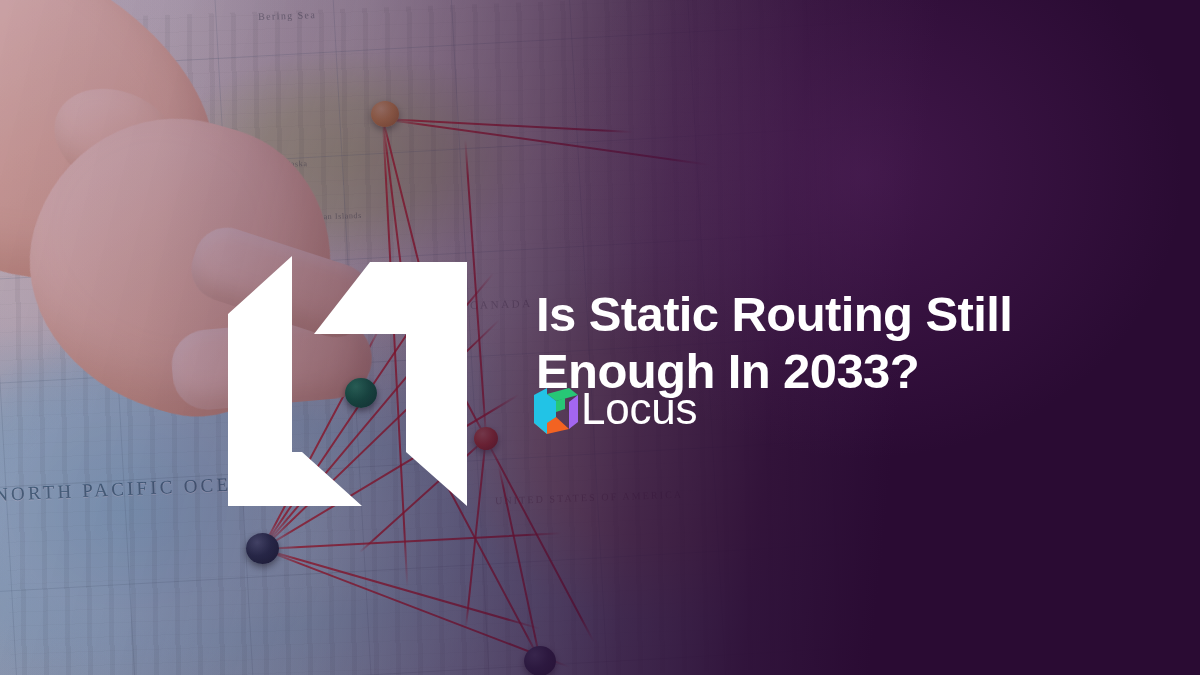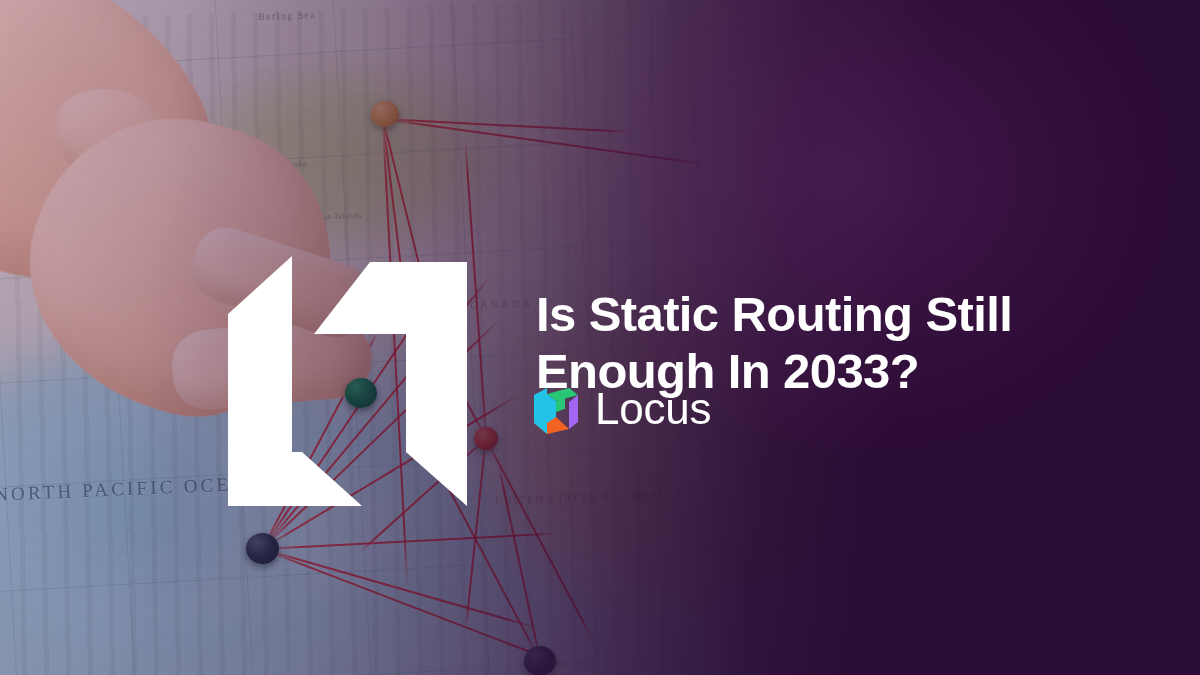--- a/index.html
+++ b/index.html
@@ -197,21 +197,21 @@
     font-weight:bold;
     font-size:49px;
     line-height:1.17;
     letter-spacing:-.6px;
     margin-top:45px;
   }
   .headline .ln { display:block; white-space:nowrap; }
 
   .lockup {
     position:absolute; left:531px; top:384px;
-    display:flex; align-items:center; gap:14px;
+    display:flex; align-items:center; 
   }
   .lockup-mark { width:50px; height:50px; display:block; }
   .lockup-word {
     color:#ffffff;
     font-family:"Liberation Sans", sans-serif;
     font-size:44px;
     font-weight:normal;
     letter-spacing:-.2px;
     line-height:1;
   }

